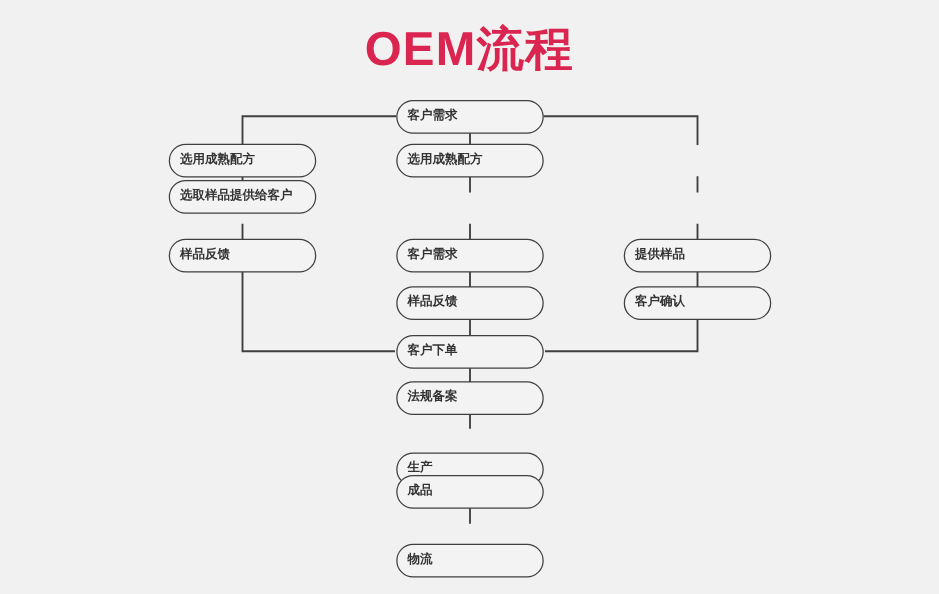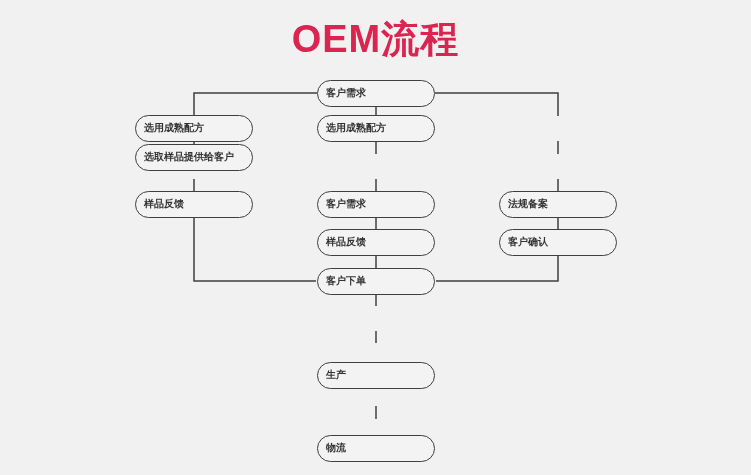--- a/index.html
+++ b/index.html
@@ -92,20 +92,22 @@
   <div class="node" style="left:376px; top:80px;">客户需求</div>
 
   <div class="node" style="left:194px; top:115px;">选用成熟配方</div>
   <div class="node" style="left:194px; top:144px;">选取样品提供给客户</div>
   <div class="node" style="left:194px; top:191px;">样品反馈</div>
 
   <div class="node" style="left:376px; top:115px;">选用成熟配方</div>
   <div class="node" style="left:376px; top:191px;">客户需求</div>
   <div class="node" style="left:376px; top:229px;">样品反馈</div>
 
-  <div class="node" style="left:558px; top:191px;">法规备案</div>
+  <div class="node" style="left:558px; top:191px;">提供样品</div>
   <div class="node" style="left:558px; top:229px;">客户确认</div>
 
   <div class="node" style="left:376px; top:268px;">客户下单</div>
+  <div class="node" style="left:376px; top:305px;">法规备案</div>
   <div class="node" style="left:376px; top:342px;margin-top:20px;">生产</div>
+  <div class="node" style="left:376px; top:380px;">成品</div>
   <div class="node" style="left:376px; top:435px;">物流</div>
 
 </div>
 
 </body></html>

